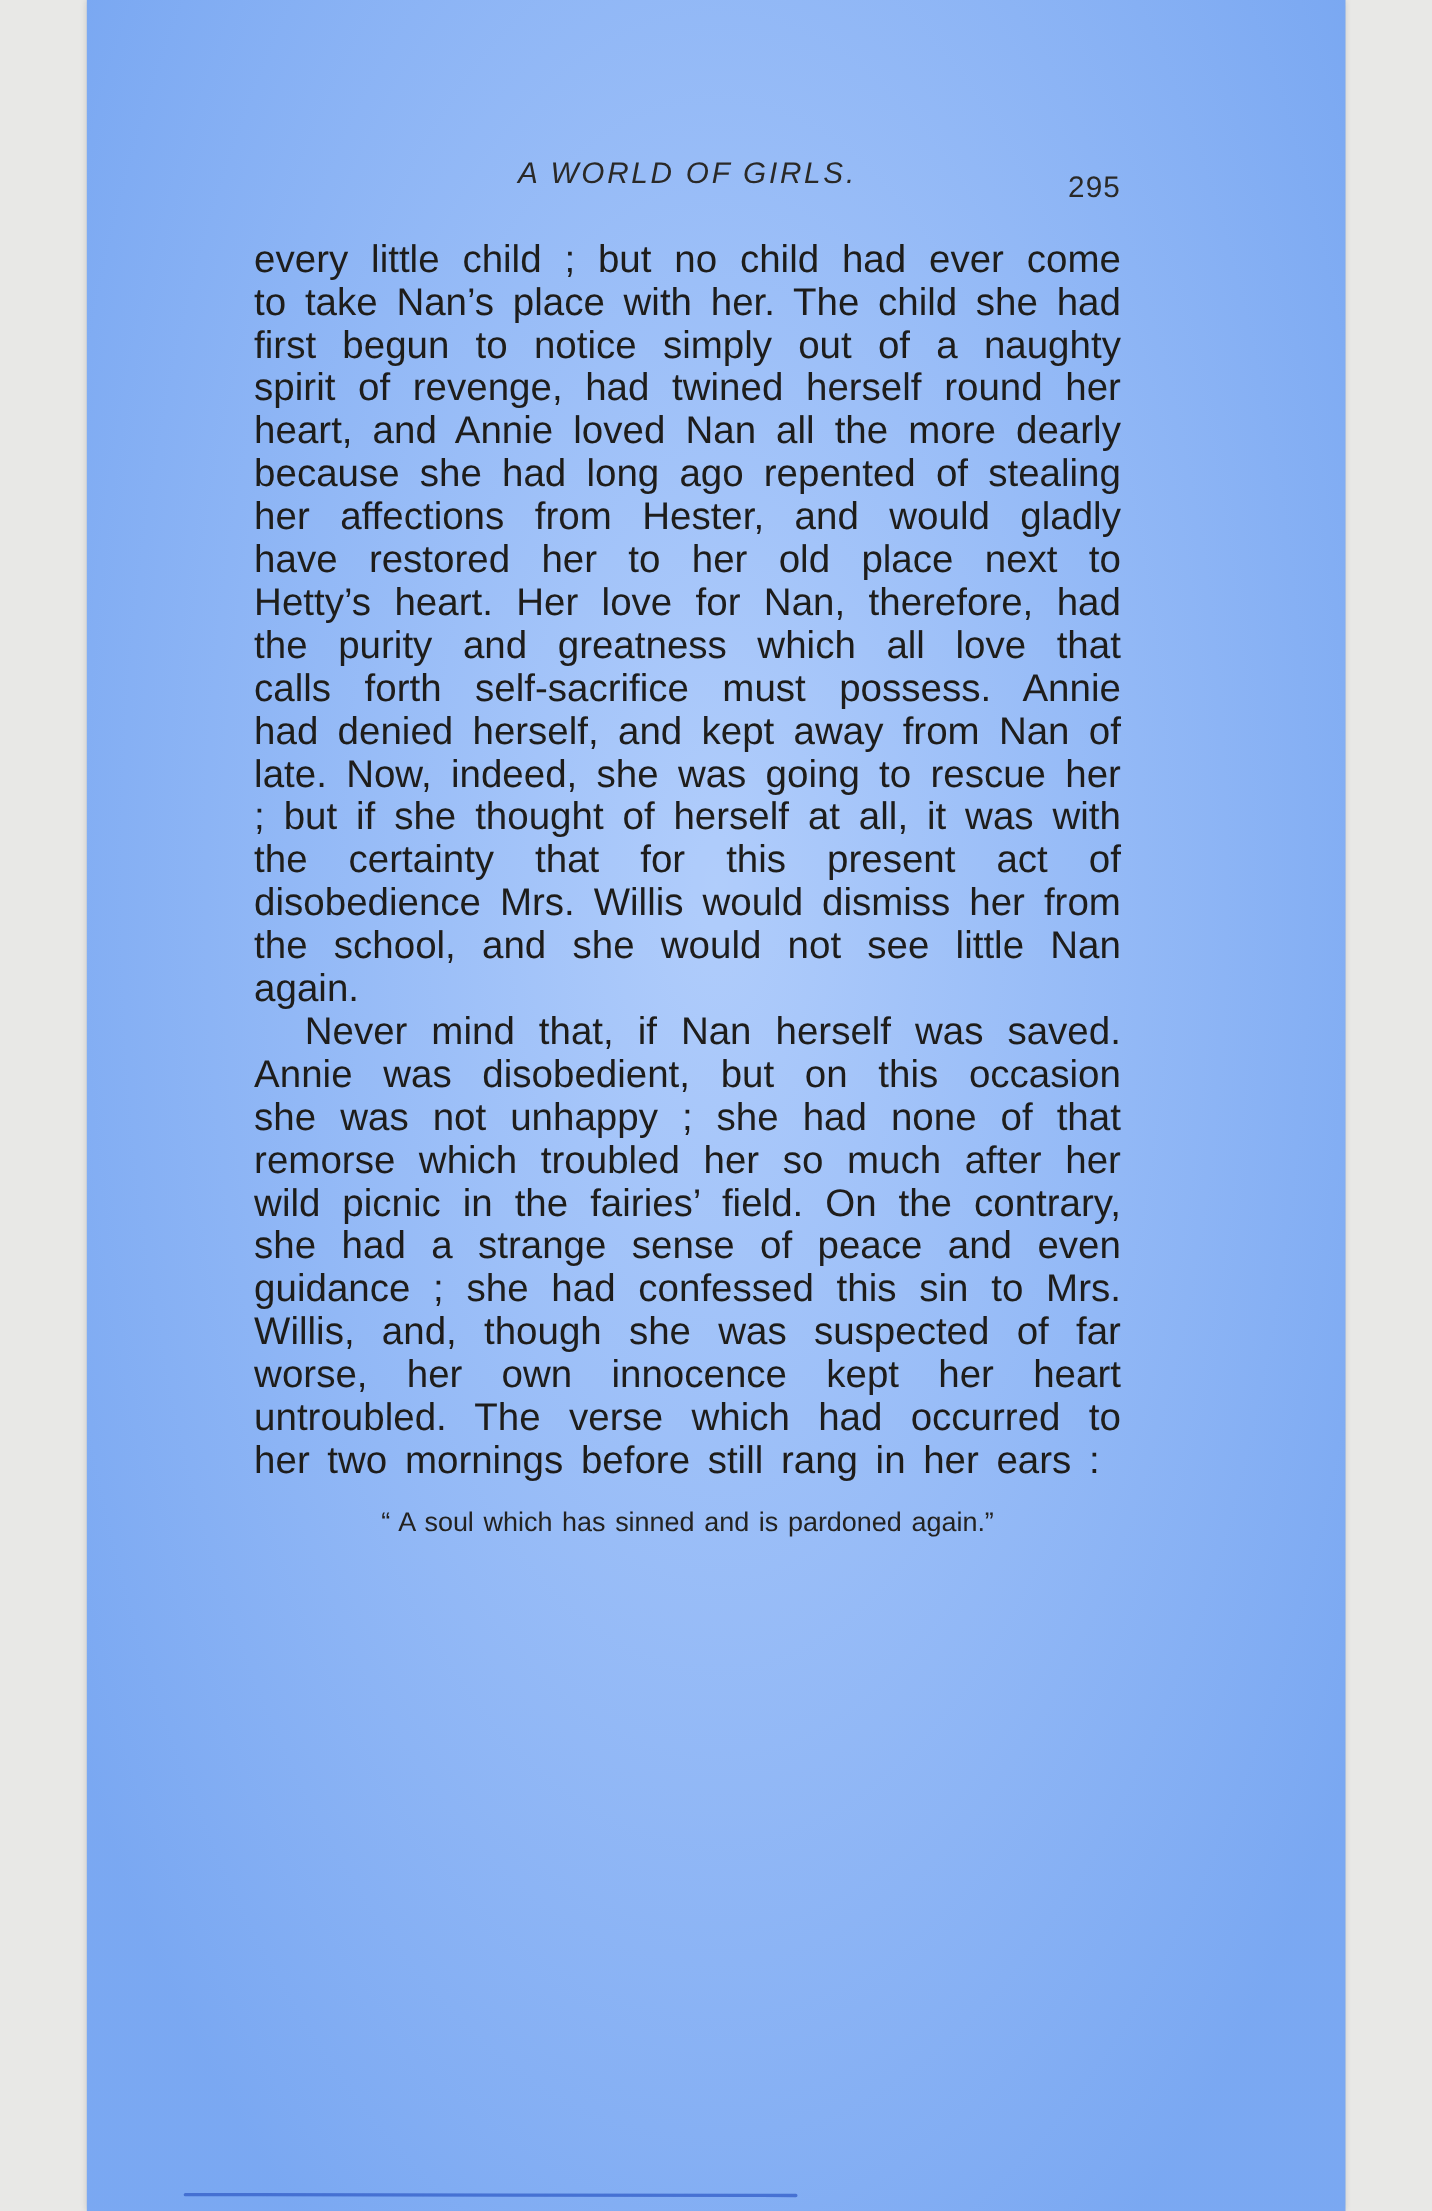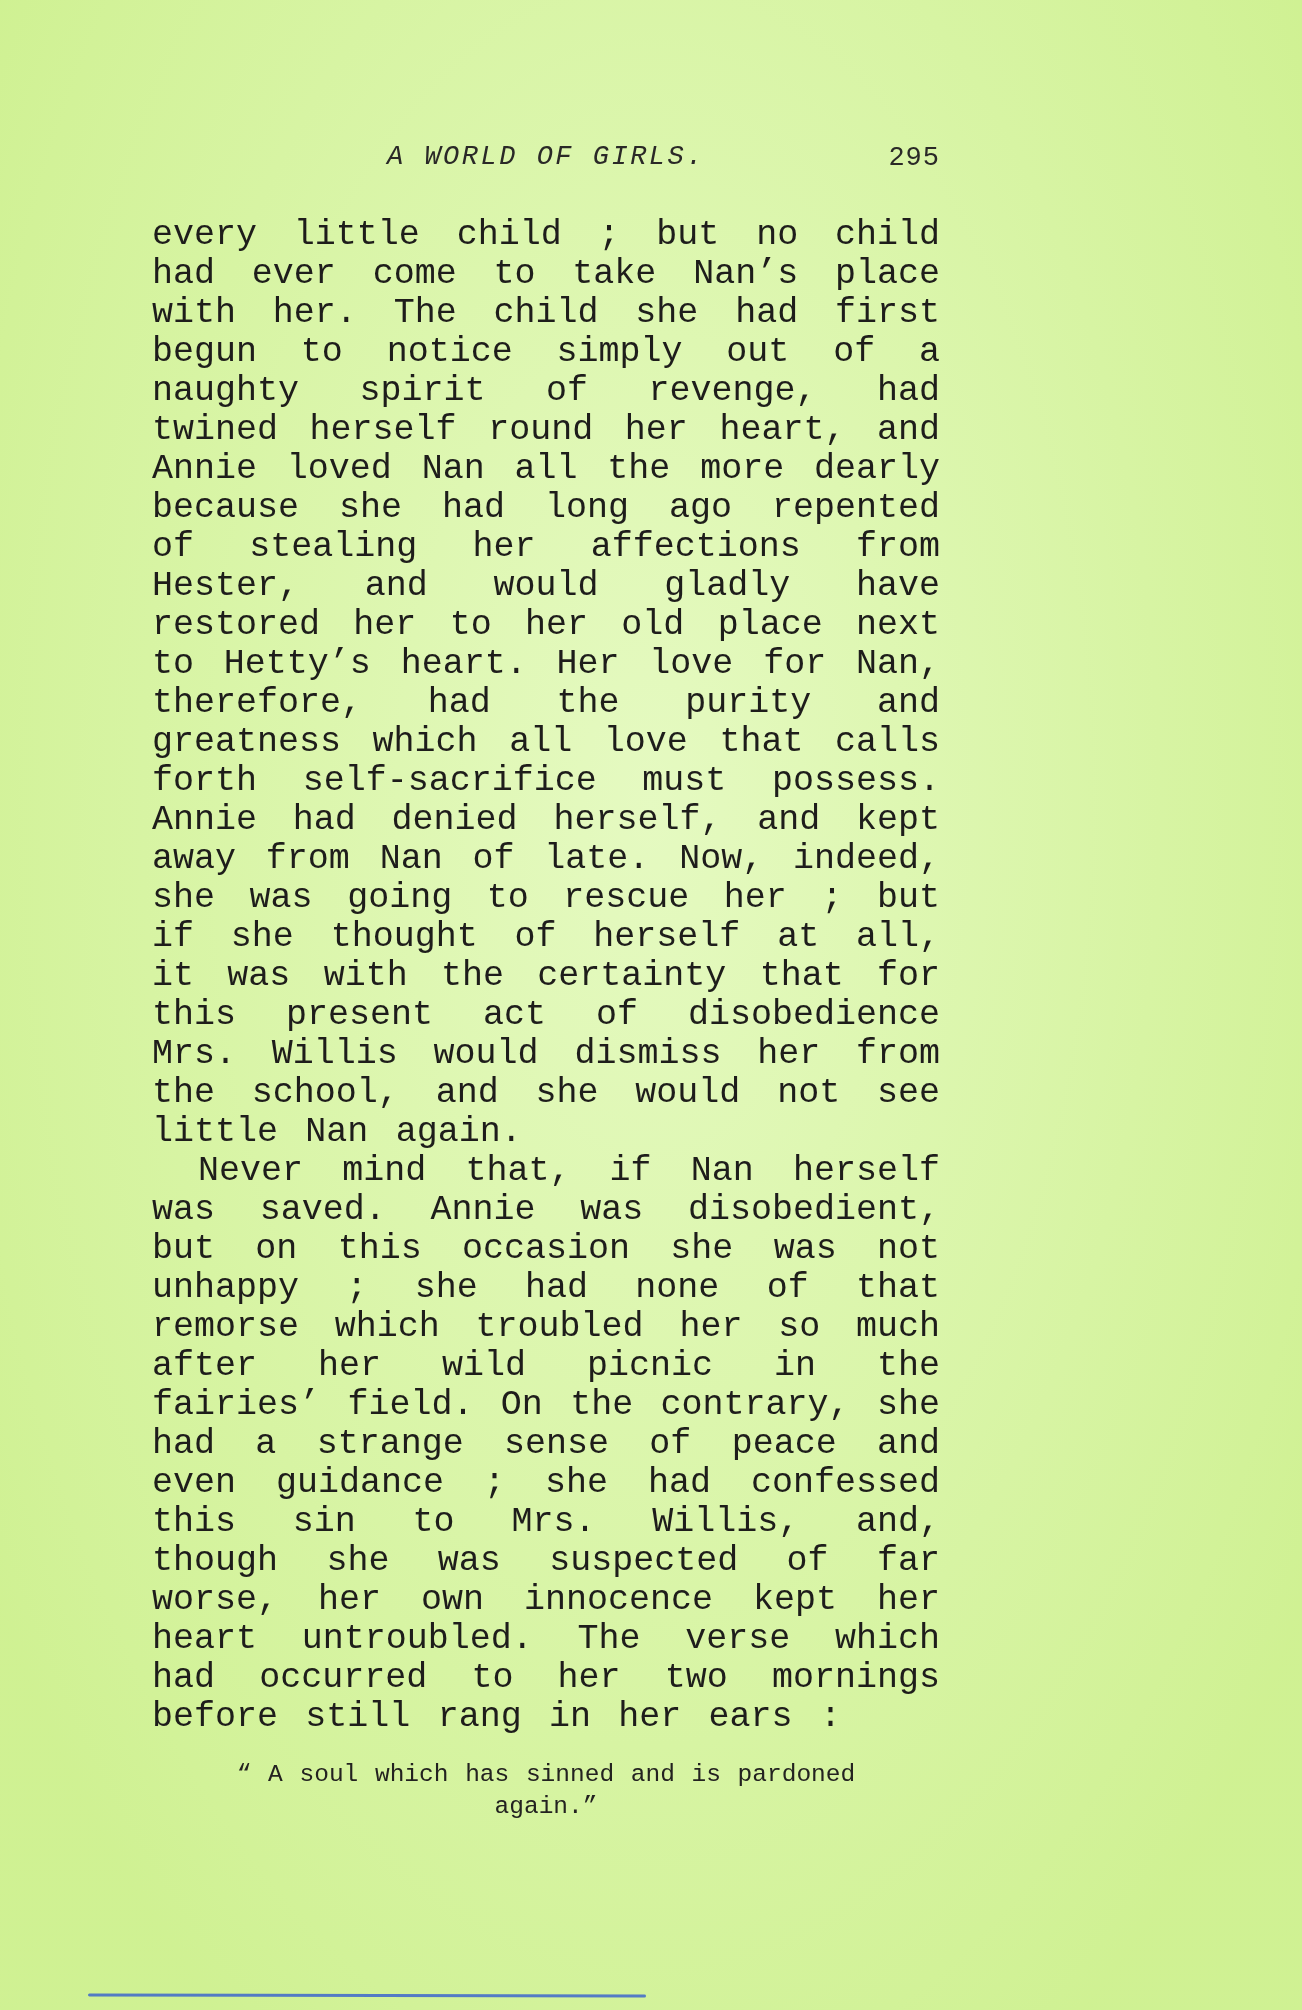--- a/index.html
+++ b/index.html
@@ -3,25 +3,25 @@
 <meta charset="utf-8">
 <title>Scanned Book Page</title>
 <style>
   html, body {
     margin: 0;
     padding: 0;
     background: #e8e8e6;
   }
   .scan-page {
     position: relative;
-    width: 1302px;
+    width: 1144px;
     height: 2010px;
     margin: 0 auto;
-    background: #bef264;
-    font-family: Liberation Mono, monospace;
+    background: #3b82f6;
+    font-family: Liberation Sans, sans-serif;
     color: #1e1d1b;
     overflow: hidden;
     box-shadow: 0 0 6px rgba(0,0,0,0.15);
   }
   
   .scan-page::before {
     content: "";
     position: absolute;
     inset: 0;
     background: radial-gradient(ellipse at 50% 40%, rgba(255,255,255,0.6) 0%, rgba(240,239,234,0.35) 85%);
@@ -42,21 +42,21 @@
     display: block;
     text-align: center;
     font-style: italic;
     font-size: 27px;
     letter-spacing: 2.5px;
     color: #2a2927;
   }
   .page-number {
     position: absolute;
     right: 0;
-    top: 1px;
+    top: 13px;
     font-size: 27px;
     letter-spacing: 1px;
     font-style: normal;
     color: #2a2927;
   }
   .para {
     margin: 0;
     font-size: 35px;
     line-height: 39px;
     text-align: justify;

